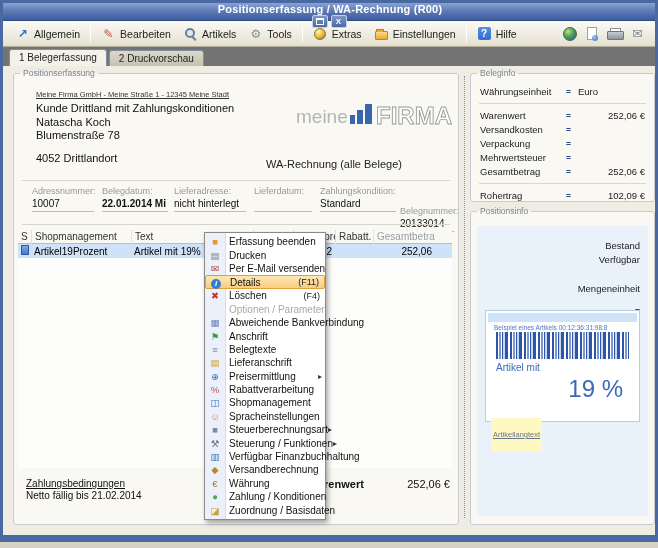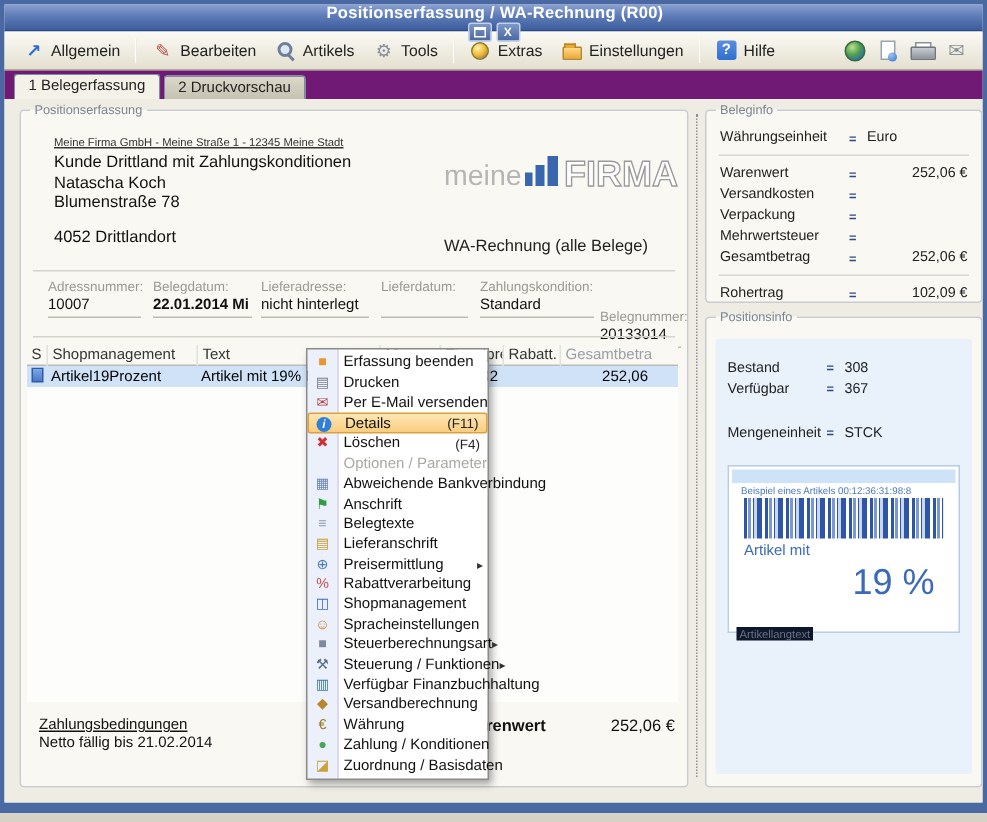--- a/index.html
+++ b/index.html
@@ -31,39 +31,39 @@
   .mb-right { margin-left:auto; display:flex; gap:10px; align-items:center; margin-right:6px; }
   .globe { width:14px; height:14px; border-radius:50%; background:radial-gradient(circle at 35% 30%,#bfe08a,#4f9e4f 45%,#2f6fb0 80%); border:1px solid #3a6a3a; }
   .docicon { width:10px; height:13px; background:#fff; border:1px solid #98a0a8; position:relative; }
   .docicon::after { content:""; position:absolute; right:-2px; bottom:-2px; width:6px; height:6px; border-radius:50%; background:radial-gradient(circle at 35% 30%,#9ec4f0,#2f6fd0); }
   .printer { width:15px; height:12px; position:relative; }
   .printer::before { content:""; position:absolute; left:3px; top:0; width:9px; height:4px; background:#fff; border:1px solid #8a8f98; }
   .printer::after { content:""; position:absolute; left:0; top:3px; width:15px; height:7px; background:linear-gradient(#c8ccd2,#8f959e); border:1px solid #6f757e; border-radius:1px; }
   .mailg { color:#8a909a; font-size:13px; }
 
   
-  .tabstrip { height:19px; background:#701a75; display:flex; align-items:flex-end; padding:0 6px; gap:2px; }
+  .tabstrip { height:19px; background:#737373; display:flex; align-items:flex-end; padding:0 6px; gap:2px; }
   .tab { font-size:10px; padding:2px 9px 2px; border:1px solid #7e8ea4; border-bottom:none; border-radius:3px 3px 0 0; background:linear-gradient(#dcd8ca,#c6c2b2); color:#222; }
   .tab.active { background:#f4f2e8; font-weight:normal; position:relative; top:0; padding-bottom:3px; }
 
   
   .content { position:relative; height:469px; background:#efede3; }
   fieldset.fs { position:absolute; border:1px solid #c9cbd2; border-radius:3px; background:#f9f8f3; }
   fieldset.fs > legend { font-size:8.5px; color:#7a8494; padding:0 3px; margin-left:6px; }
   .fs-pos { left:10px; top:2px; width:446px; height:457px; }
   .vsplit { position:absolute; left:461px; top:10px; height:442px; border-left:1px dotted #8a90a0; }
   .fs-bi { left:467px; top:2px; width:185px; height:134px; }
   .fs-pi { left:467px; top:140px; width:185px; height:319px; }
 
   
   .sender { position:absolute; left:22px; top:12px; font-size:7.5px; color:#333; text-decoration:underline; }
   .addr { position:absolute; left:22px; top:24px; font-size:11px; color:#111; line-height:13.5px; }
   .city { position:absolute; left:22px; top:74px; font-size:11px; color:#111; }
   .logo { position:absolute; left:282px; top:20px; }
-  .doctype { position:absolute; left:252px; top:80px; width:196px; text-align:center; font-size:11px; color:#222; }
+  .doctype { position:absolute; left:252px; top:80px; width:196px; text-align:left; font-size:11px; color:#222; }
   .hr1 { position:absolute; left:8px; right:8px; top:102px; border-top:1px solid #d4d4cc; }
   .hr2 { position:absolute; left:8px; right:8px; top:146px; border-top:1px solid #d4d4cc; }
 
   
   .fcol { position:absolute; top:108px; }
   .fcol .flab { font-size:9px; color:#9a9a94; white-space:nowrap; }
   .fcol .fval { font-size:10px; color:#111; margin-top:2px; border-bottom:1px solid #bcbcb4; min-height:14px; white-space:nowrap; }
   .fval.bold { font-weight:bold; }
   .fc0 { left:18px;  width:62px; }
   .fc1 { left:88px;  width:66px; }
@@ -103,33 +103,33 @@
   .birow { display:flex; align-items:center; padding:0 9px; height:13px; font-size:9.5px; color:#222; margin-top:1px; }
   .bilabel { flex:0 0 86px; }
   .bieq { flex:0 0 12px; color:#2f4a80; font-weight:bold; font-size:8.5px; }
   .bival { flex:1; text-align:right; }
   .bival.vleft { text-align:left; }
   .bihr { border-top:1px solid #d8d8d0; margin:5px 8px; }
   .mt8 { margin-top:7px; }
 
   
   .inset { position:absolute; left:6px; right:6px; top:10px; bottom:8px; background:#e9f1fb; border-radius:2px; }
-  .pirow { display:flex; align-items:flex-start; padding:0 8px; height:14px; font-size:9.5px; color:#222; }
+  .pirow { display:flex; align-items:flex-end; padding:0 8px; height:14px; font-size:9.5px; color:#222;flex-direction:column; }
   .pirow .pl { flex:0 0 66px; }
   .pirow .peq { flex:0 0 12px; color:#2f4a80; font-weight:bold; font-size:8.5px; }
   .stats { padding-top:14px; }
   .mt14 { margin-top:15px; }
   .artimg { position:absolute; left:8px; right:8px; top:84px; height:112px; background:#fff; border:1px solid #b8cce4; }
   .imgstrip { height:9px; margin:2px 2px 0; background:#cfe3f8; }
   .imgcap { font-size:6.5px; color:#4a78c0; margin:2px 0 1px 8px; white-space:nowrap; overflow:hidden; }
   .barcode { height:27px; margin:0 10px;
     background:repeating-linear-gradient(90deg,#2f55a8 0 2px,#ffffff 2px 3px,#7d97d0 3px 5px,#ffffff 5px 6px,#2f55a8 6px 7px,#c8d6ee 7px 9px,#2f55a8 9px 12px,#ffffff 12px 14px); }
   .imgline1 { font-size:10px; color:#3a6ab8; margin:3px 0 0 10px; }
   .imgline2 { font-size:24px; color:#3a6ab8; text-align:right; margin:2px 16px 0 0; }
-  .altlegend { position:absolute; left:14px; top:192px; font-size:7.5px; color:#6a7486; background:#0f172a; padding:0 2px; z-index:1; }
+  .altlegend { position:absolute; left:14px; top:192px; font-size:7.5px; color:#6a7486; background:#fef9c3; padding:12px 2px; z-index:1;text-decoration:underline; }
   .altbox { position:absolute; left:8px; right:8px; top:198px; height:99px; background:#fff; border:1px solid #b8cce4; border-radius:2px; padding:5px 6px; font-size:10px; color:#111; line-height:12px; }
   .altbox p + p { margin-top:11px; }
 
   
   .ctxmenu { position:absolute; left:201px; top:166px; width:122px; background:linear-gradient(90deg,#ebf0fa 0 20px,#d8dce8 20px 21px,#ffffff 21px); border:1px solid #8a8a8a; box-shadow:2px 3px 5px rgba(0,0,0,.35); padding:2px 0; z-index:5; }
   .mrow { display:flex; align-items:center; height:13.4px; font-size:10px; color:#111; cursor:default; }
   .mic { flex:0 0 20px; text-align:center; font-size:9.5px; line-height:13px; }
   .mic.circle { flex:0 0 20px; }
   .mic.circle span { display:inline-block; width:10px; height:10px; border-radius:50%; font-size:8px; font-weight:bold; line-height:10px; font-style:italic; }
   .mlabel { margin-left:4px; white-space:nowrap; }

